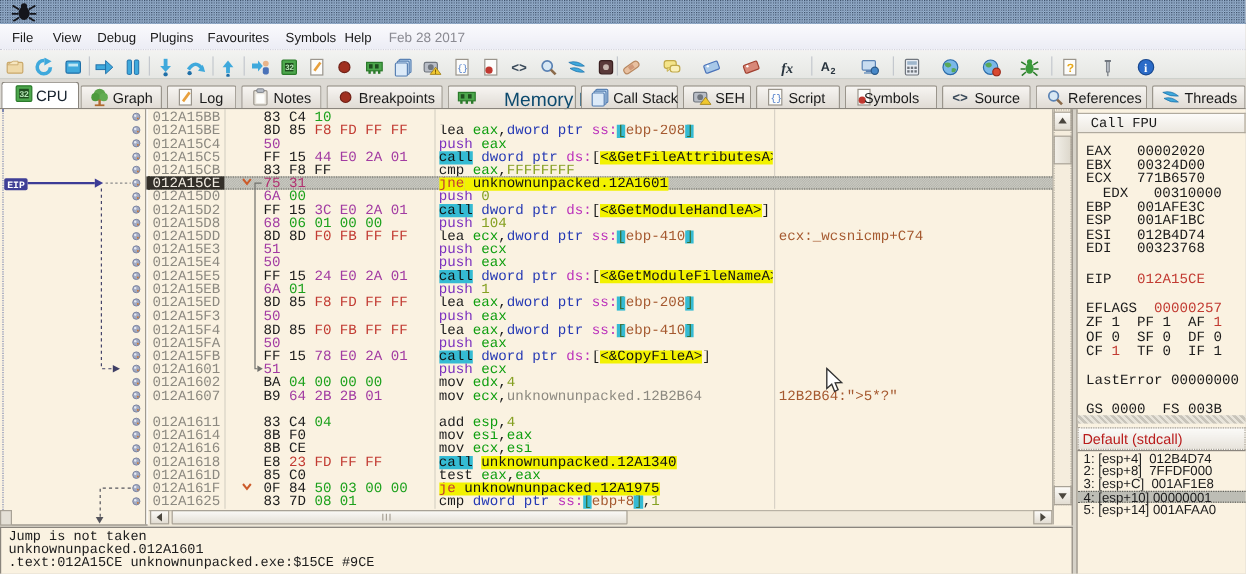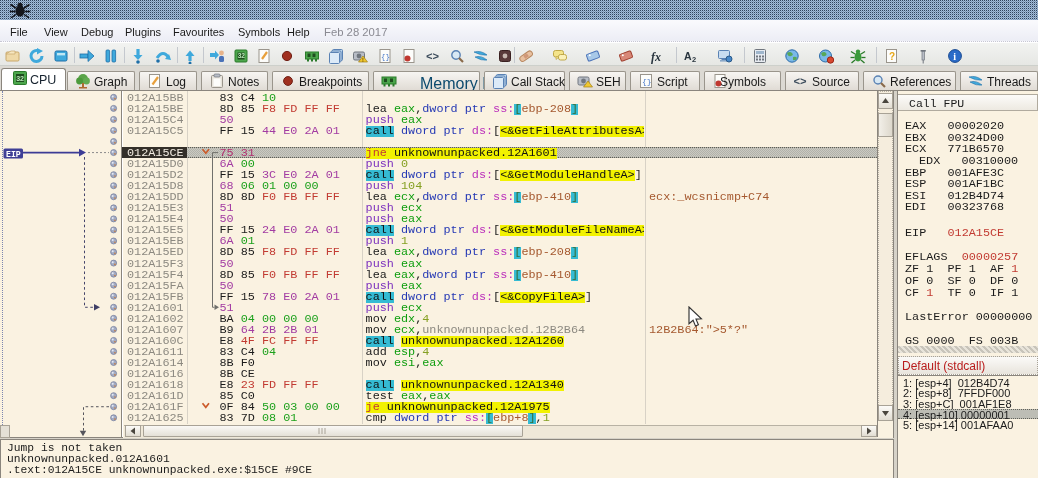--- a/index.html
+++ b/index.html
@@ -347,41 +347,41 @@
 <div class="ab" style="left:362px;top:91px;width:1px;height:333px;background:#D8D2C6"></div>
 <div class="ab" style="left:644.5px;top:91px;width:1px;height:333px;background:#D8D2C6"></div>
 <div class="ab" style="left:877px;top:91px;width:1px;height:346px;background:#8a857d"></div>
 
 <div class="ab" style="left:0;top:91px;width:1038px;height:347px;overflow:hidden">
 <div class="ab" style="left:0;top:-91px;width:1038px;height:478px">
 <div class="row mono" style="top:91.78px"><span class="ra gy">012A15BB</span><span class="rb"><span class="k">83 C4 </span><span class="bg">10</span></span></div>
 <div class="row mono" style="top:102.83px"><span class="ra gy">012A15BE</span><span class="rb"><span class="k">8D 85 </span><span class="rd">F8 FD FF FF</span></span><div class="rd2"><span class="k">lea </span><span class="gr">eax</span><span class="k">,</span><span class="nv">dword ptr </span><span class="mg">ss:</span><span class="cb">[</span><span class="br">ebp-208</span><span class="cb">]</span></div></div>
 <div class="row mono" style="top:113.88px"><span class="ra gy">012A15C4</span><span class="rb"><span class="bp">50</span></span><div class="rd2"><span class="pu">push </span><span class="gr">eax</span></div></div>
 <div class="row mono" style="top:124.93px"><span class="ra gy">012A15C5</span><span class="rb"><span class="k">FF 15 </span><span class="bp">44 E0 2A 01</span></span><div class="rd2"><span class="cy">call</span><span class="k"> </span><span class="nv">dword ptr </span><span class="mg">ds:</span><span class="k">[</span><span class="yl">&lt;&amp;GetFileAttributesA&gt;</span></div></div>
+<div class="row mono" style="top:135.98px"><span class="ra gy">012A15CB</span><span class="rb"><span class="k">83 F8 FF</span></span><div class="rd2"><span class="k">cmp </span><span class="gr">eax</span><span class="k">,</span><span class="ol">FFFFFFFF</span></div></div>
 <div class="row mono" style="top:147.03px"><div class="ab" style="left:123px;top:0;width:754px;height:11.11px;background-color:#C9C9C1;background-image:linear-gradient(45deg,#B2B2AA 25%,rgba(0,0,0,0) 25%,rgba(0,0,0,0) 75%,#B2B2AA 75%),linear-gradient(45deg,#B2B2AA 25%,rgba(0,0,0,0) 25%,rgba(0,0,0,0) 75%,#B2B2AA 75%);background-size:2px 2px;background-position:0 0,1px 1px;border-top:1px dotted #5E5E56;border-bottom:1px dotted #5E5E56"></div><div class="ab" style="left:122px;top:-0.5px;width:65px;height:11.8px;background:#332F29"></div><span class="ab" style="left:127px;top:1px;color:#F2ECE2">012A15CE</span><span class="rb"><span class="bq">75 31</span></span><div class="rd2"><span class="jr">jne</span><span class="yl"> unknownunpacked.12A1601</span></div></div>
 <div class="row mono" style="top:158.08px"><span class="ra gy">012A15D0</span><span class="rb"><span class="bp">6A </span><span class="bg">00</span></span><div class="rd2"><span class="pu">push </span><span class="ol">0</span></div></div>
 <div class="row mono" style="top:169.13px"><span class="ra gy">012A15D2</span><span class="rb"><span class="k">FF 15 </span><span class="bp">3C E0 2A 01</span></span><div class="rd2"><span class="cy">call</span><span class="k"> </span><span class="nv">dword ptr </span><span class="mg">ds:</span><span class="k">[</span><span class="yl">&lt;&amp;GetModuleHandleA&gt;</span><span class="k">]</span></div></div>
 <div class="row mono" style="top:180.18px"><span class="ra gy">012A15D8</span><span class="rb"><span class="bp">68 </span><span class="bg">06 01 00 00</span></span><div class="rd2"><span class="pu">push </span><span class="ol">104</span></div></div>
 <div class="row mono" style="top:191.23px"><span class="ra gy">012A15DD</span><span class="rb"><span class="k">8D 8D </span><span class="rd">F0 FB FF FF</span></span><div class="rd2"><span class="k">lea </span><span class="gr">ecx</span><span class="k">,</span><span class="nv">dword ptr </span><span class="mg">ss:</span><span class="cb">[</span><span class="br">ebp-410</span><span class="cb">]</span></div><span class="rc"><span class="br">ecx:_wcsnicmp+C74</span></span></div>
 <div class="row mono" style="top:202.28px"><span class="ra gy">012A15E3</span><span class="rb"><span class="bp">51</span></span><div class="rd2"><span class="pu">push </span><span class="gr">ecx</span></div></div>
 <div class="row mono" style="top:213.33px"><span class="ra gy">012A15E4</span><span class="rb"><span class="bp">50</span></span><div class="rd2"><span class="pu">push </span><span class="gr">eax</span></div></div>
 <div class="row mono" style="top:224.38px"><span class="ra gy">012A15E5</span><span class="rb"><span class="k">FF 15 </span><span class="bp">24 E0 2A 01</span></span><div class="rd2"><span class="cy">call</span><span class="k"> </span><span class="nv">dword ptr </span><span class="mg">ds:</span><span class="k">[</span><span class="yl">&lt;&amp;GetModuleFileNameA&gt;</span></div></div>
 <div class="row mono" style="top:235.43px"><span class="ra gy">012A15EB</span><span class="rb"><span class="bp">6A </span><span class="bg">01</span></span><div class="rd2"><span class="pu">push </span><span class="ol">1</span></div></div>
 <div class="row mono" style="top:246.48px"><span class="ra gy">012A15ED</span><span class="rb"><span class="k">8D 85 </span><span class="rd">F8 FD FF FF</span></span><div class="rd2"><span class="k">lea </span><span class="gr">eax</span><span class="k">,</span><span class="nv">dword ptr </span><span class="mg">ss:</span><span class="cb">[</span><span class="br">ebp-208</span><span class="cb">]</span></div></div>
 <div class="row mono" style="top:257.53px"><span class="ra gy">012A15F3</span><span class="rb"><span class="bp">50</span></span><div class="rd2"><span class="pu">push </span><span class="gr">eax</span></div></div>
 <div class="row mono" style="top:268.58px"><span class="ra gy">012A15F4</span><span class="rb"><span class="k">8D 85 </span><span class="rd">F0 FB FF FF</span></span><div class="rd2"><span class="k">lea </span><span class="gr">eax</span><span class="k">,</span><span class="nv">dword ptr </span><span class="mg">ss:</span><span class="cb">[</span><span class="br">ebp-410</span><span class="cb">]</span></div></div>
 <div class="row mono" style="top:279.63px"><span class="ra gy">012A15FA</span><span class="rb"><span class="bp">50</span></span><div class="rd2"><span class="pu">push </span><span class="gr">eax</span></div></div>
 <div class="row mono" style="top:290.68px"><span class="ra gy">012A15FB</span><span class="rb"><span class="k">FF 15 </span><span class="bp">78 E0 2A 01</span></span><div class="rd2"><span class="cy">call</span><span class="k"> </span><span class="nv">dword ptr </span><span class="mg">ds:</span><span class="k">[</span><span class="yl">&lt;&amp;CopyFileA&gt;</span><span class="k">]</span></div></div>
 <div class="row mono" style="top:301.73px"><span class="ra gy">012A1601</span><span class="rb"><span class="bp">51</span></span><div class="rd2"><span class="pu">push </span><span class="gr">ecx</span></div></div>
 <div class="row mono" style="top:312.78px"><span class="ra gy">012A1602</span><span class="rb"><span class="k">BA </span><span class="bg">04 00 00 00</span></span><div class="rd2"><span class="k">mov </span><span class="gr">edx</span><span class="k">,</span><span class="ol">4</span></div></div>
 <div class="row mono" style="top:323.83px"><span class="ra gy">012A1607</span><span class="rb"><span class="k">B9 </span><span class="bp">64 2B 2B 01</span></span><div class="rd2"><span class="k">mov </span><span class="gr">ecx</span><span class="k">,</span><span class="gy">unknownunpacked.12B2B64</span></div><span class="rc"><span class="br">12B2B64:"&gt;5*?"</span></span></div>
-<div class="row mono" style="top:334.88px"><span class="ra gy">012A160C</span><span class="rb"><span class="k">E8 </span><span class="rd">4F FC FF FF</span></span><div class="rd2"><span class="cy">call</span><span class="k"> </span><span class="yl">unknownunpacked.12A1260</span></div></div>
 <div class="row mono" style="top:345.93px"><span class="ra gy">012A1611</span><span class="rb"><span class="k">83 C4 </span><span class="bg">04</span></span><div class="rd2"><span class="k">add </span><span class="gr">esp</span><span class="k">,</span><span class="ol">4</span></div></div>
 <div class="row mono" style="top:356.98px"><span class="ra gy">012A1614</span><span class="rb"><span class="k">8B F0</span></span><div class="rd2"><span class="k">mov </span><span class="gr">esi</span><span class="k">,</span><span class="gr">eax</span></div></div>
-<div class="row mono" style="top:368.03px"><span class="ra gy">012A1616</span><span class="rb"><span class="k">8B CE</span></span></div>
+<div class="row mono" style="top:368.03px"><span class="ra gy">012A1616</span><span class="rb"><span class="k">8B CE</span></span><div class="rd2"><span class="k">mov </span><span class="gr">ecx</span><span class="k">,</span><span class="gr">esi</span></div></div>
 <div class="row mono" style="top:379.08px"><span class="ra gy">012A1618</span><span class="rb"><span class="k">E8 </span><span class="rd">23 FD FF FF</span></span><div class="rd2"><span class="cy">call</span><span class="k"> </span><span class="yl">unknownunpacked.12A1340</span></div></div>
 <div class="row mono" style="top:390.13px"><span class="ra gy">012A161D</span><span class="rb"><span class="k">85 C0</span></span><div class="rd2"><span class="k">test </span><span class="gr">eax</span><span class="k">,</span><span class="gr">eax</span></div></div>
 <div class="row mono" style="top:401.18px"><span class="ra gy">012A161F</span><span class="rb"><span class="k">0F 84 </span><span class="bg">50 03 00 00</span></span><div class="rd2"><span class="jr">je</span><span class="yl"> unknownunpacked.12A1975</span></div></div>
 <div class="row mono" style="top:412.23px"><span class="ra gy">012A1625</span><span class="rb"><span class="k">83 7D </span><span class="bg">08 01</span></span><div class="rd2"><span class="k">cmp </span><span class="nv">dword ptr </span><span class="mg">ss:</span><span class="cb">[</span><span class="br">ebp+8</span><span class="cb">]</span><span class="k">,</span><span class="ol">1</span></div></div>
 </div>
 </div>
 
 <svg class="ab" style="left:0;top:91px" width="1038" height="347" xmlns="http://www.w3.org/2000/svg">
 <circle cx="113.6" cy="6.33" r="3.0" fill="#A3ABC2" stroke="#79829F" stroke-width="0.8"></circle>
     <circle cx="112.7" cy="5.43" r="1.0" fill="#E4E9F4"></circle>

